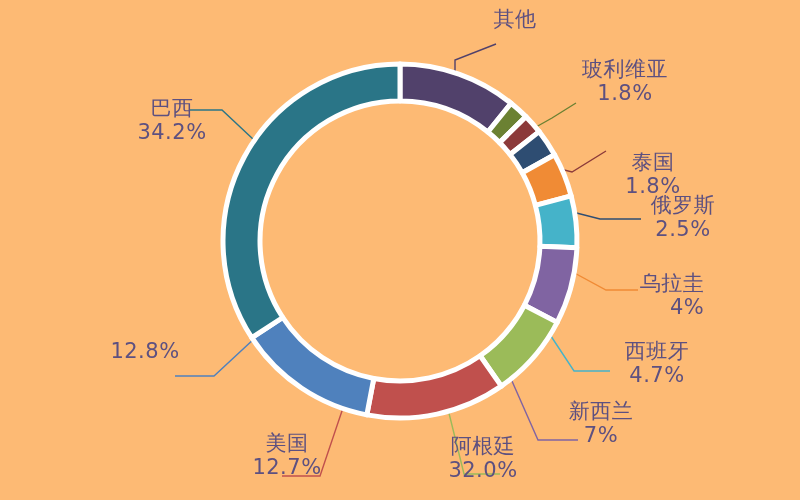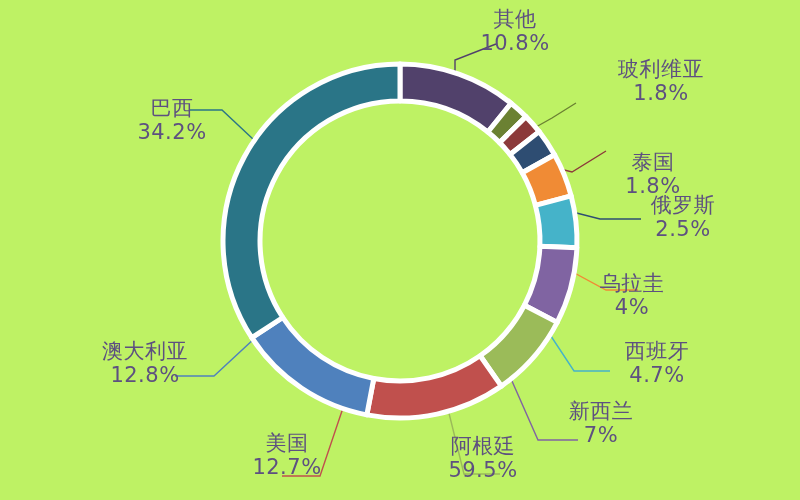--- a/index.html
+++ b/index.html
@@ -10,21 +10,21 @@
   body {
     width: 800px;
     height: 500px;
     overflow: hidden;
     font-family: "DejaVu Sans", sans-serif;
   }
   #chart-root {
     position: relative;
     width: 800px;
     height: 500px;
-    background: #bef264;
+    background: #fdba74;
   }
   svg#donut-svg {
     position: absolute;
     left: 0;
     top: 0;
     width: 800px;
     height: 500px;
     display: block;
   }
   .slice-path {
@@ -84,56 +84,54 @@
         <path d="M 557.20 322.35 A 177 177 0 0 1 501.32 386.13 L 480.14 355.79 A 140 140 0 0 0 524.34 305.34 Z" fill="#9bbb59" class="slice-path"></path>
         <path d="M 501.32 386.13 A 177 177 0 0 1 366.83 414.86 L 373.77 378.52 A 140 140 0 0 0 480.14 355.79 Z" fill="#c0504d" class="slice-path"></path>
         <path d="M 366.83 414.86 A 177 177 0 0 1 251.76 337.71 L 282.75 317.50 A 140 140 0 0 0 373.77 378.52 Z" fill="#4f81bd" class="slice-path"></path>
         <path d="M 251.76 337.71 A 177 177 0 0 1 400.00 64.00 L 400.00 101.00 A 140 140 0 0 0 282.75 317.50 Z" fill="#2a7587" class="slice-path"></path>
       </g>
   </svg>
 
   <div id="labels-layer">
       <div class="label-group" style="left: 515px; top: 8px; transform: translateX(-50%);">
         <div class="label-name">其他</div>
-        <div class="label-value">10.8%</div>
       </div>
-      <div class="label-group" style="left: 625px; top: 58px; transform: translateX(-50%); margin-left: 36px;">
+      <div class="label-group" style="left: 625px; top: 58px; transform: translateX(-50%);">
         <div class="label-name">玻利维亚</div>
         <div class="label-value">1.8%</div>
       </div>
       <div class="label-group" style="left: 653px; top: 122px; transform: translateX(-50%); margin-top: 29px;">
         <div class="label-name">泰国</div>
         <div class="label-value">1.8%</div>
       </div>
       <div class="label-group" style="left: 683px; top: 194px; transform: translateX(-50%);">
         <div class="label-name">俄罗斯</div>
         <div class="label-value">2.5%</div>
       </div>
-      <div class="label-group" style="left: 632px; top: 272px; transform: translateX(-50%);">
+      <div class="label-group" style="left: 672px; top: 272px; transform: translateX(-50%); text-align: right;">
         <div class="label-name">乌拉圭</div>
         <div class="label-value">4%</div>
       </div>
       <div class="label-group" style="left: 657px; top: 340px; transform: translateX(-50%);">
         <div class="label-name">西班牙</div>
         <div class="label-value">4.7%</div>
       </div>
       <div class="label-group" style="left: 601px; top: 400px; transform: translateX(-50%);">
         <div class="label-name">新西兰</div>
         <div class="label-value">7%</div>
       </div>
       <div class="label-group" style="left: 483px; top: 435px; transform: translateX(-50%);">
         <div class="label-name">阿根廷</div>
-        <div class="label-value">59.5%</div>
+        <div class="label-value">32.0%</div>
       </div>
       <div class="label-group" style="left: 287px; top: 432px; transform: translateX(-50%);">
         <div class="label-name">美国</div>
         <div class="label-value">12.7%</div>
       </div>
       <div class="label-group" style="left: 145px; top: 340px; transform: translateX(-50%);">
-        <div class="label-name">澳大利亚</div>
         <div class="label-value">12.8%</div>
       </div>
       <div class="label-group" style="left: 172px; top: 85px; transform: translateX(-50%); margin-top: 12px;">
         <div class="label-name">巴西</div>
         <div class="label-value">34.2%</div>
       </div>
     </div>
 
 </div>
 

